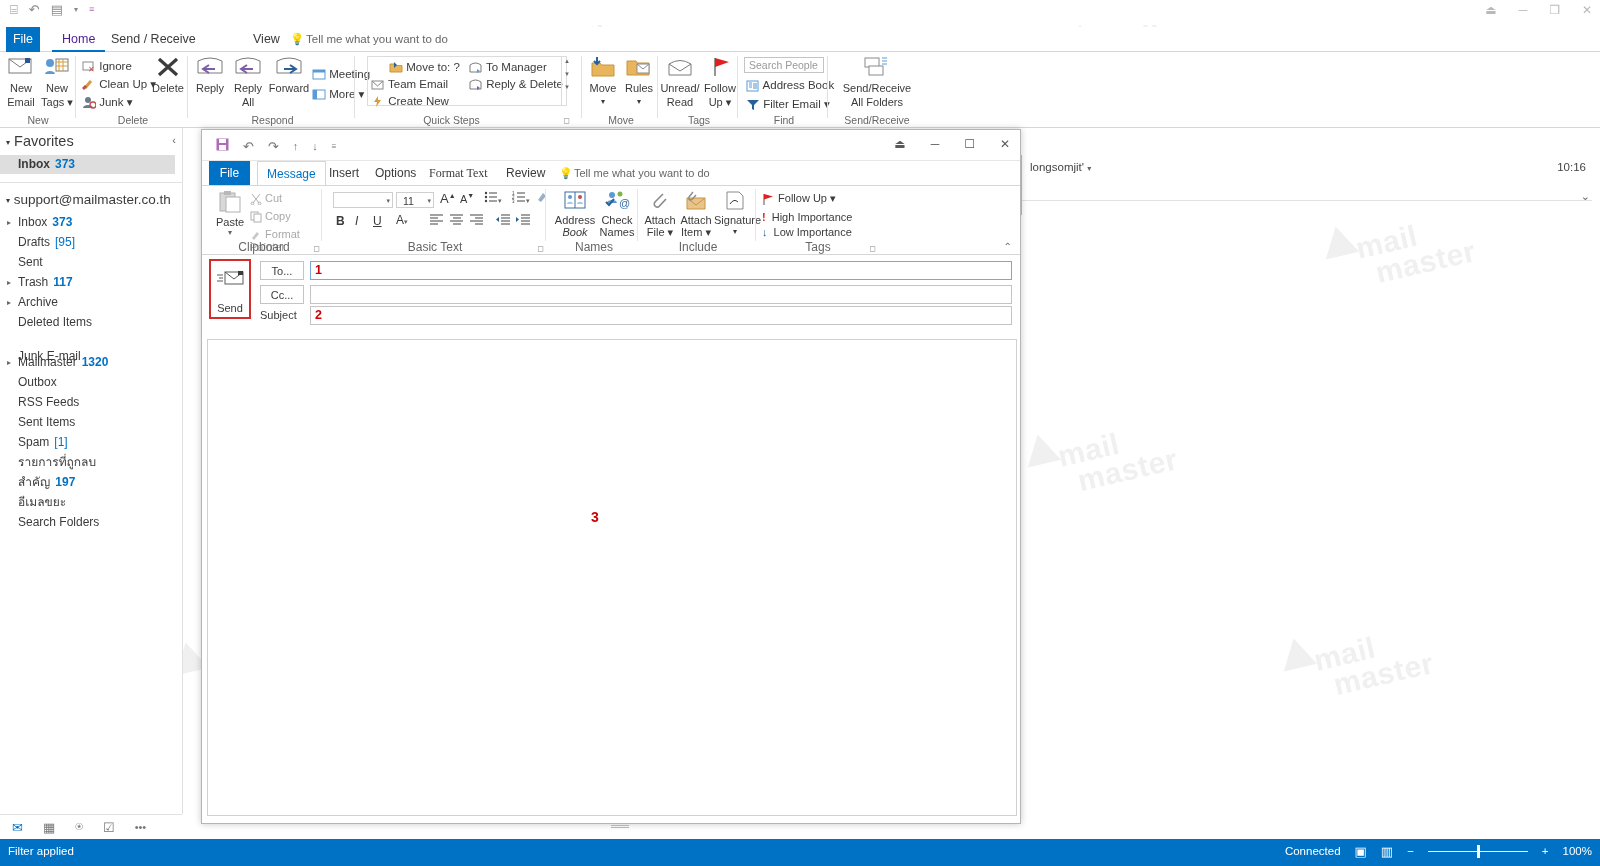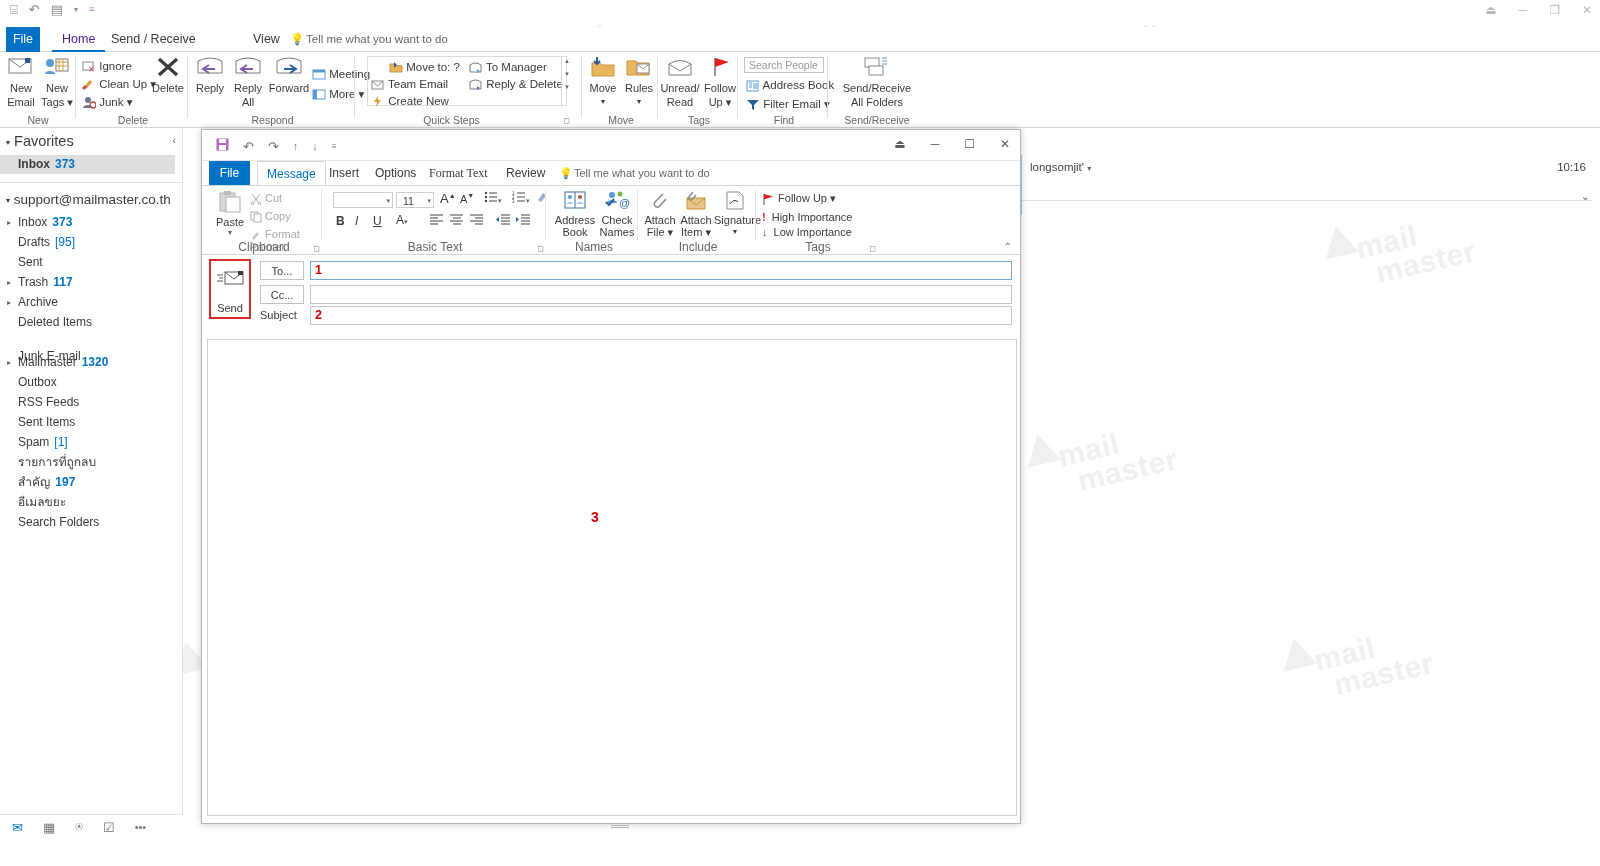--- a/index.html
+++ b/index.html
@@ -707,21 +707,21 @@
       <div class="cg" style="left:348px; width:88px;">
         <div style="position:absolute;left:4px;top:4px;width:42px;text-align:center;font-size:11px;line-height:12px;">
           <svg width="26" height="22" viewBox="0 0 26 22">
               <rect x="3" y="2" width="20" height="16" fill="#fff" stroke="#3a6ea5"></rect>
               <path d="M13 2v16" stroke="#3a6ea5"></path>
               <circle cx="8" cy="7" r="2" fill="#5b9bd5"></circle>
               <circle cx="18" cy="7" r="2" fill="#c0504d"></circle>
               <path d="M5 14c0-3 6-3 6 0M15 14c0-3 6-3 6 0" fill="#a8c8e8"></path>
             </svg>
           <span style="display:block;">Address</span>
-          <span style="display:block;">Book</span>
+          <span style="display:block;font-style:italic;">Book</span>
         </div>
         <div style="position:absolute;left:46px;top:4px;width:42px;text-align:center;font-size:11px;line-height:12px;">
           <svg width="26" height="22" viewBox="0 0 26 22">
               <circle cx="8" cy="5" r="3" fill="#5b9bd5"></circle>
               <circle cx="16" cy="4" r="2.5" fill="#7ab648"></circle>
               <path d="M3 13c0-4 10-4 10 0z" fill="#5b9bd5"></path>
               <path d="M2 12 l3 3 5-6" stroke="#2a6099" stroke-width="2" fill="none"></path>
               <text x="15" y="17" font-size="11" fill="#3a6ea5">@</text>
             </svg>
           <span style="display:block;">Check</span>
@@ -815,14 +815,29 @@
 
     <div class="c-body">
       <div class="body-ann">3</div>
     </div>
 
     <div class="c-resize">
       <div style="width:18px;height:3px;border-top:1px solid #b5b5b5;border-bottom:1px solid #b5b5b5;"></div>
     </div>
   </div>
 
+  <div class="statusbar">
+    <div class="sleft">Filter applied</div>
+    <div class="sright">
+      <span>Connected</span>
+      <span style="font-size:13px;">▣</span>
+      <span style="font-size:13px;">▥</span>
+      <span>−</span>
+      <span class="zoomslider">
+        <span class="track"></span>
+          <span class="thumb"></span>
+      </span>
+      <span>+</span>
+      <span>100%</span>
+    </div>
+  </div>
 
 </div>
 
 </body></html>

